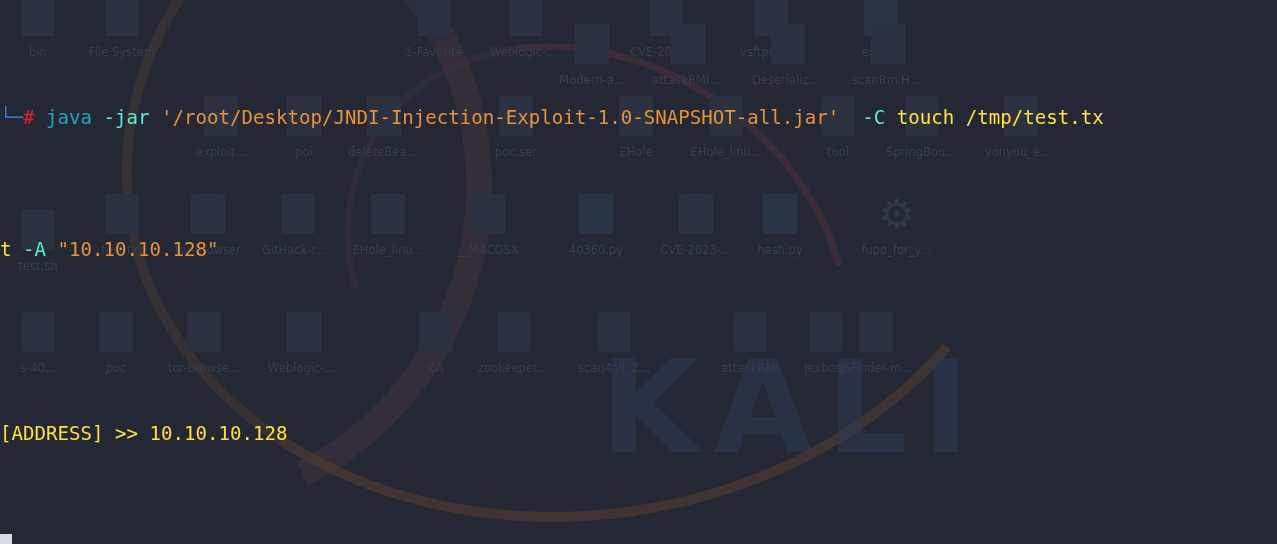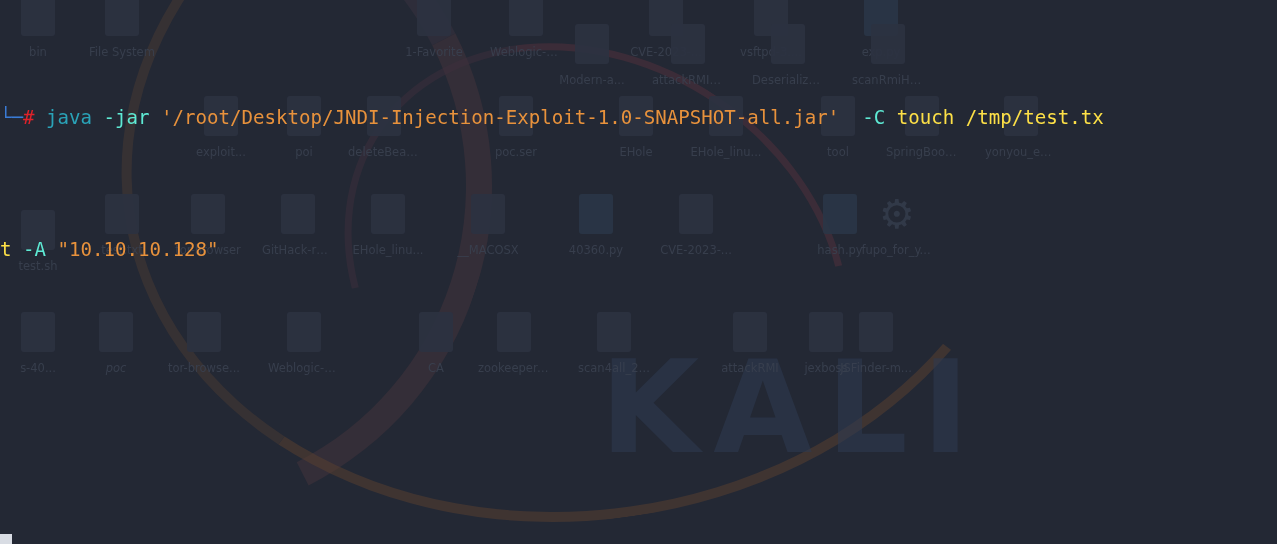--- a/index.html
+++ b/index.html
@@ -150,21 +150,21 @@
         <div class="dicon folder" style="left: 886px; top: 96px;"><span class="glyph"></span><span>SpringBoot...</span></div>
         <div class="dicon folder" style="left: 985px; top: 96px;"><span class="glyph"></span><span>yonyou_exp...</span></div>
         <div class="dicon folder" style="left: 2px; top: 210px;"><span class="glyph"></span><span>test.sh</span></div>
         <div class="dicon folder" style="left: 86px; top: 194px;"><span class="glyph"></span><span>test.txt</span></div>
         <div class="dicon folder" style="left: 172px; top: 194px;"><span class="glyph"></span><span>tor-browser</span></div>
         <div class="dicon folder" style="left: 262px; top: 194px;"><span class="glyph"></span><span>GitHack-ra...</span></div>
         <div class="dicon folder" style="left: 352px; top: 194px;"><span class="glyph"></span><span>EHole_linu...</span></div>
         <div class="dicon folder" style="left: 452px; top: 194px;"><span class="glyph"></span><span>__MACOSX</span></div>
         <div class="dicon py" style="left: 560px; top: 194px;"><span class="glyph"></span><span>40360.py</span></div>
         <div class="dicon folder" style="left: 660px; top: 194px;"><span class="glyph"></span><span>CVE-2023-...</span></div>
-        <div class="dicon py" style="left: 804px; top: 194px;"><span class="glyph"></span><span>hash.py</span></div>
+        <div class="dicon py" style="left: 744px; top: 194px;"><span class="glyph"></span><span>hash.py</span></div>
         <div class="dicon gear" style="left: 860px; top: 194px;"><span class="glyph">⚙</span><span>fupo_for_y...</span></div>
         <div class="dicon folder" style="left: 2px; top: 312px;"><span class="glyph"></span><span>s-40...</span></div>
         <div class="dicon folder" style="left: 80px; top: 312px; font-style: italic;"><span class="glyph"></span><span>poc</span></div>
         <div class="dicon folder" style="left: 168px; top: 312px;"><span class="glyph"></span><span>tor-browse...</span></div>
         <div class="dicon folder" style="left: 268px; top: 312px;"><span class="glyph"></span><span>Weblogic-C...</span></div>
         <div class="dicon folder" style="left: 400px; top: 312px;"><span class="glyph"></span><span>CA</span></div>
         <div class="dicon folder" style="left: 478px; top: 312px;"><span class="glyph"></span><span>zookeeper-...</span></div>
         <div class="dicon folder" style="left: 578px; top: 312px;"><span class="glyph"></span><span>scan4all_2....</span></div>
         <div class="dicon folder" style="left: 714px; top: 312px;"><span class="glyph"></span><span>attackRMI</span></div>
         <div class="dicon folder" style="left: 790px; top: 312px;"><span class="glyph"></span><span>jexboss</span></div>
@@ -176,20 +176,21 @@
 
     
     <div class="row"><span class="fg-promptline">└─</span><span class="fg-red">#</span><span class="fg-white"> </span><span class="fg-cyan">java</span><span class="fg-white"> </span><span class="fg-green">-jar</span><span class="fg-white"> </span><span class="fg-orange">'/root/Desktop/JNDI-Injection-Exploit-1.0-SNAPSHOT-all.jar'</span><span class="fg-white">  </span><span class="fg-green">-C</span><span class="fg-white"> </span><span class="fg-white">touch /tmp/test.tx</span></div>
 
     
     <div class="row"><span class="fg-white">t</span><span class="fg-white"> </span><span class="fg-green">-A</span><span class="fg-white"> </span><span class="fg-orange">"10.10.10.128"</span></div>
 
     
 
     
+    <div class="row"><span class="fg-white">[ADDRESS] &gt;&gt; </span><span class="fg-white">10.10.10.128</span></div>
 
     
     
 
     
     
 
     
     
     

